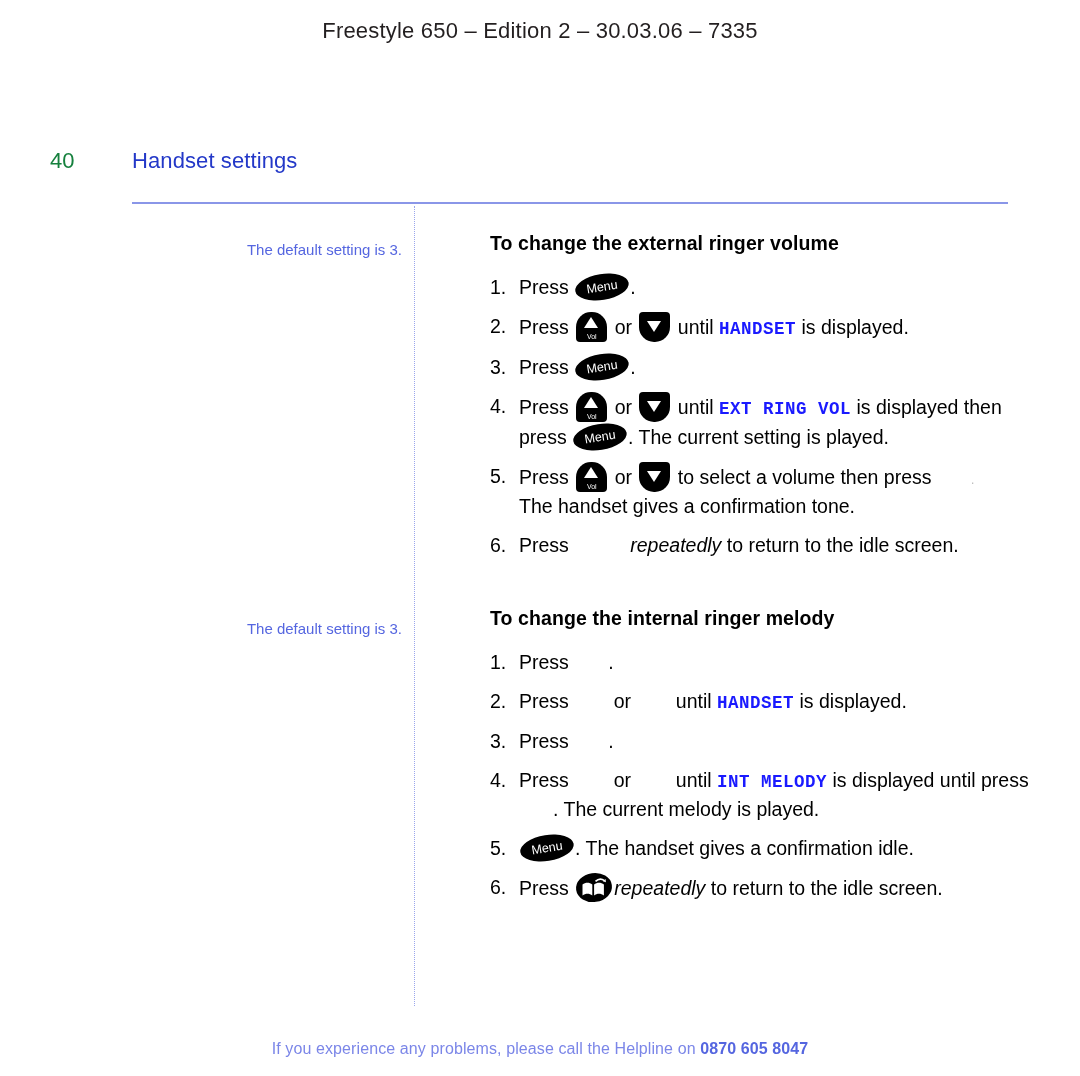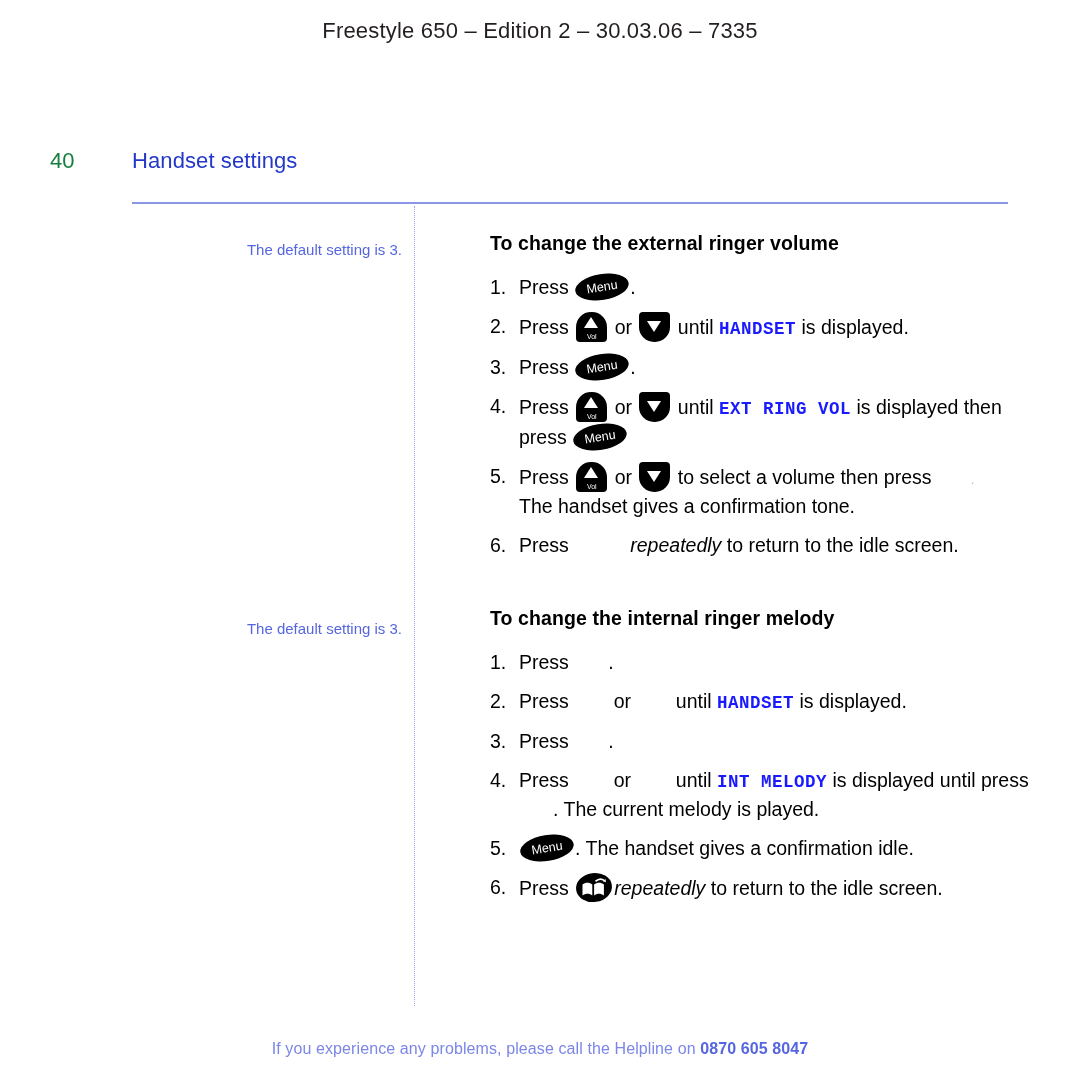--- a/index.html
+++ b/index.html
@@ -320,21 +320,21 @@
       </li>
 
       <li class="step">
         <span class="step-num">3.</span>
         <span>Press </span><span class="key key-menu"><span class="blob"></span><span class="lbl">Menu</span></span><span>.</span>
       </li>
 
       <li class="step">
         <span class="step-num">4.</span>
         <span class="step-line"><span>Press </span><span class="key key-up"><span class="body"></span><span class="tri"></span><span class="vol">Vol</span></span><span> or </span><span class="key key-down"><span class="body"></span><span class="tri"></span></span><span> until </span><span class="lcd">EXT RING VOL</span><span> is displayed then</span></span>
-        <span class="step-line"><span>press </span><span class="key key-menu"><span class="blob"></span><span class="lbl">Menu</span></span></span>
+        <span class="step-line"><span>press </span><span class="key key-menu"><span class="blob"></span><span class="lbl">Menu</span></span><span>. The current setting is played.</span></span>
       </li>
 
       <li class="step">
         <span class="step-num">5.</span>
         <span class="step-line"><span>Press </span><span class="key key-up"><span class="body"></span><span class="tri"></span><span class="vol">Vol</span></span><span> or </span><span class="key key-down"><span class="body"></span><span class="tri"></span></span><span> to select a volume then press </span><span class="key-missing"></span><span class="faint-dot">.</span></span>
         <span class="step-line">The handset gives a confirmation tone.</span>
       </li>
 
       <li class="step">
         <span class="step-num">6.</span>

